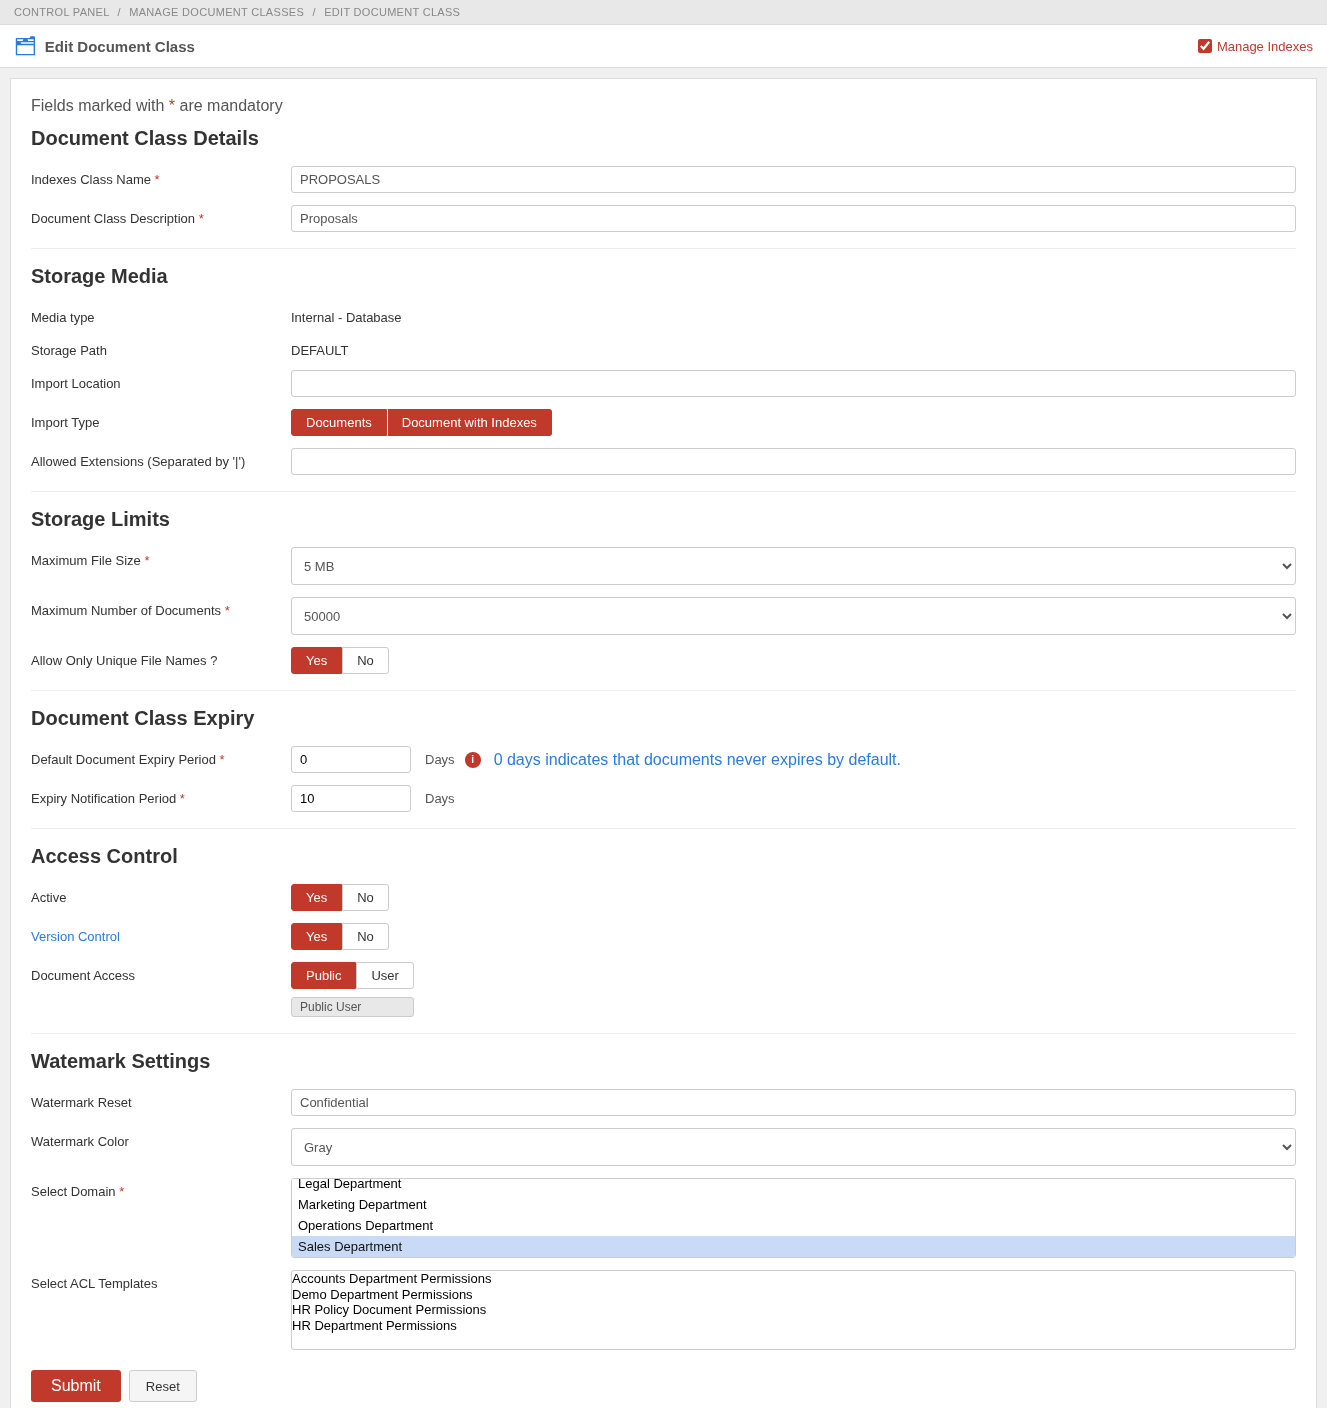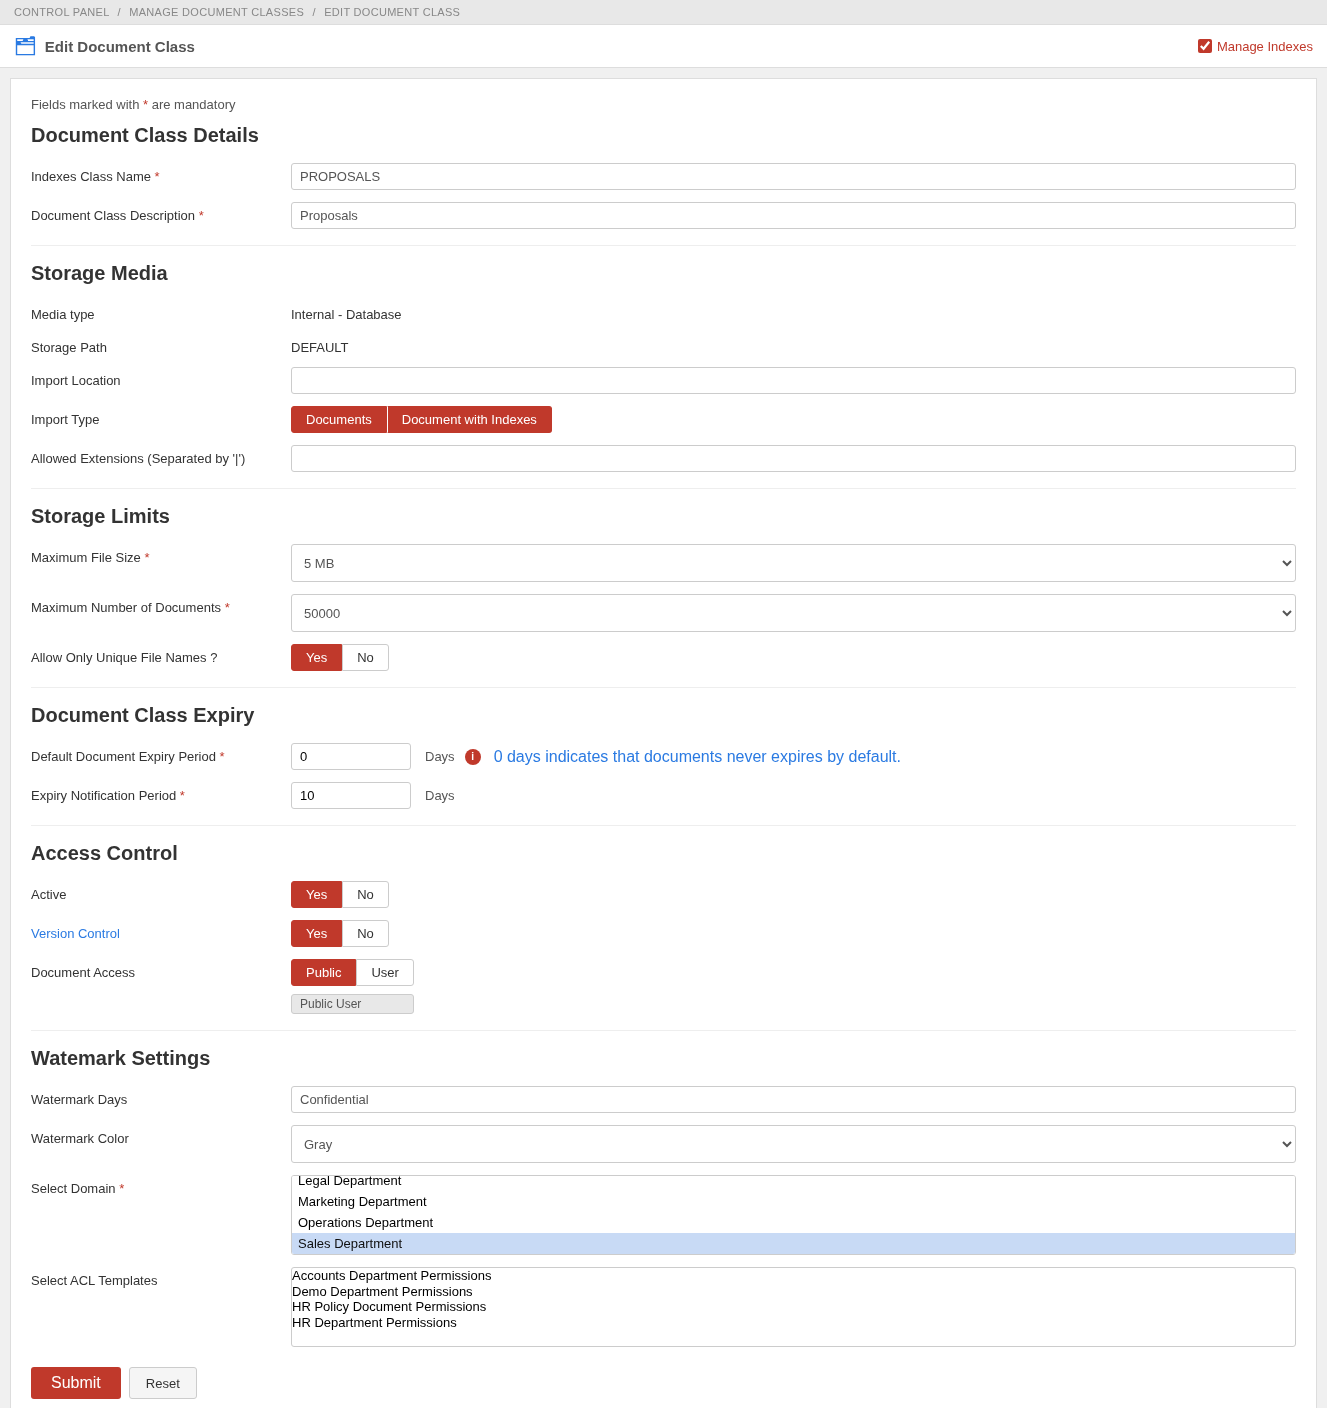--- a/index.html
+++ b/index.html
@@ -48,21 +48,21 @@
     }
 
     .main-content {
       background: #fff;
       margin: 10px;
       padding: 18px 20px 30px 20px;
       border: 1px solid #ddd;
     }
 
     .mandatory-note {
-      font-size: 13px;
+      font-size: 16px;
       color: #555;
       margin-bottom: 12px;
     }
     .mandatory-note .star { color: #c0392b; }
 
     .section-title {
       font-size: 20px;
       font-weight: bold;
       color: #333;
       margin-bottom: 12px;
@@ -430,21 +430,21 @@
       </div>
       <span class="public-user-badge">Public User</span>
     </div>
   </div>
 
   <hr class="divider">
 
   <div class="section-title">Watemark Settings</div>
 
   <div class="form-row">
-    <div class="form-label">Watermark Days</div>
+    <div class="form-label">Watermark Reset</div>
     <input type="text" class="form-control watermark-text-input" value="Confidential" style="">
   </div>
 
   <div class="form-row">
     <div class="form-label">Watermark Color</div>
     <select class="form-control">
       <option selected="">Gray</option>
       <option>Red</option>
       <option>Blue</option>
       <option>Black</option>

